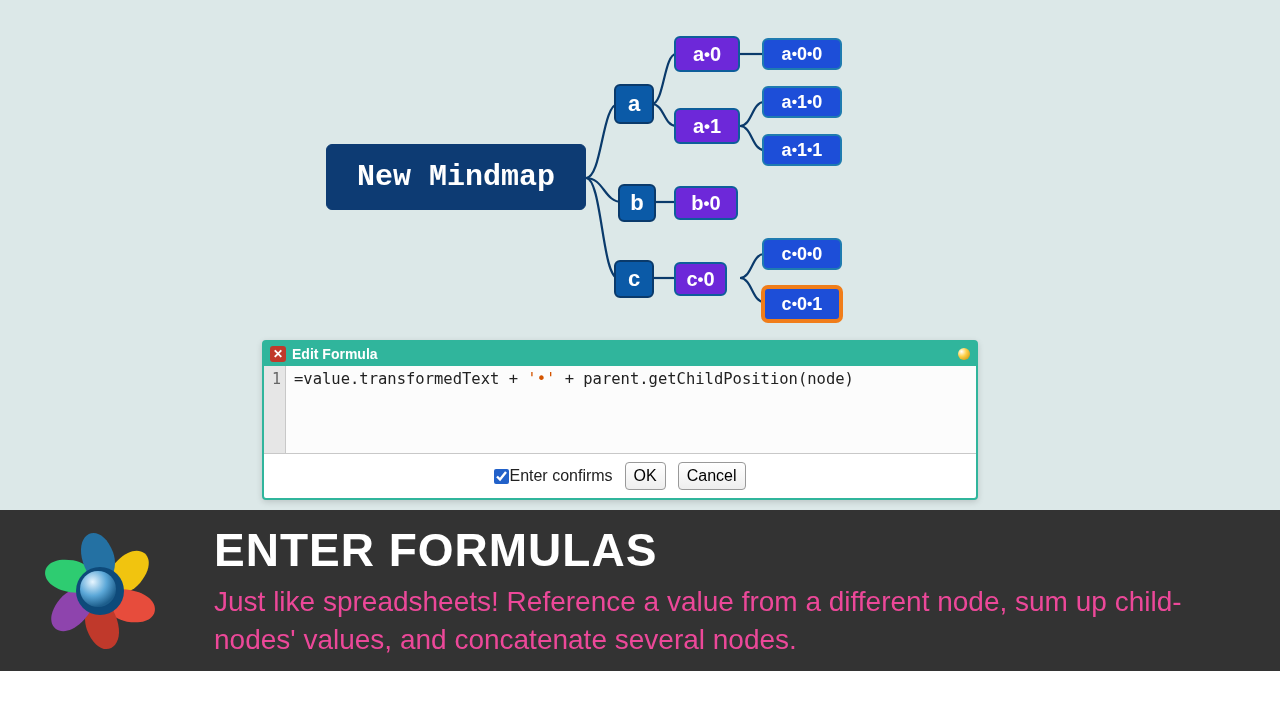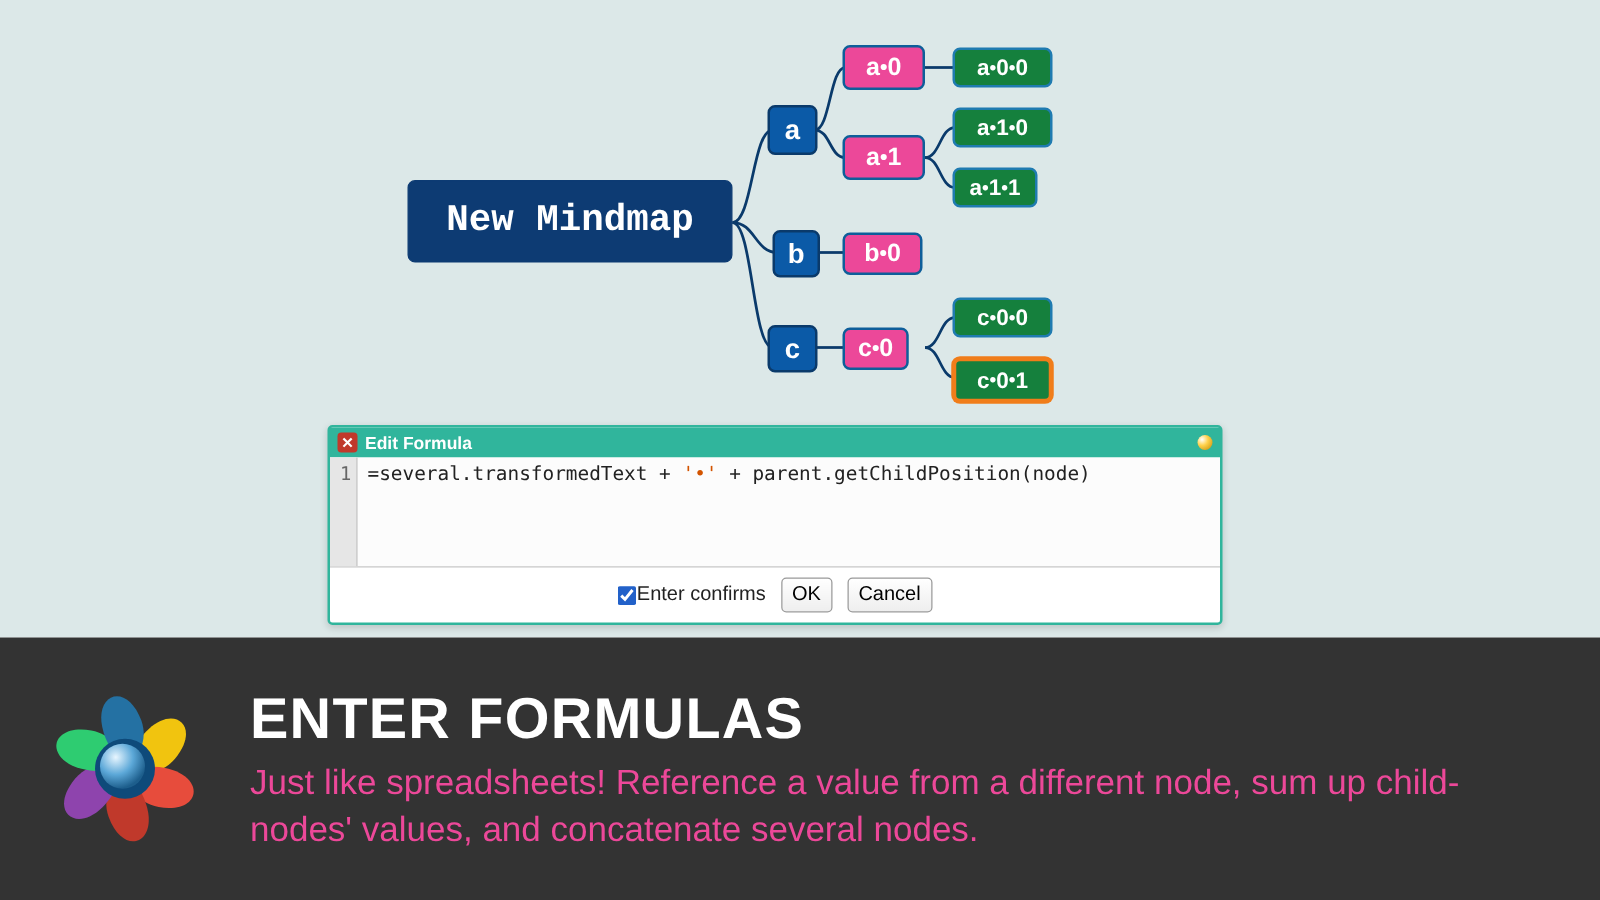--- a/index.html
+++ b/index.html
@@ -3,22 +3,22 @@
 <meta charset="utf-8">
 <style>
   * { box-sizing: border-box; margin: 0; padding: 0; }
   body { width: 1280px; height: 720px; overflow: hidden; font-family: "Lucida Grande", "Segoe UI", sans-serif; }
   .canvas { position: relative; width: 1280px; height: 510px; background: #dce8e8; }
 
   
   .node { position: absolute; border-radius: 6px; color: #fff; font-weight: 700; text-align: center; display:flex; align-items:center; justify-content:center; }
   .root { background:#0d3b73; font-size:30px; border:1px solid #0d3b73;font-family:Liberation Mono, monospace; }
   .lvl1 { background:#0b5aa7; border:2px solid #0a3a6b; font-size:22px; }
-  .lvl2 { background:#ec4899; border:2px solid #0e5e9a; font-size:20px; }
-  .lvl3 { background:#15803d; border:2px solid #1f7bb0; font-size:18px; }
+  .lvl2 { background:#6d28d9; border:2px solid #0e5e9a; font-size:20px; }
+  .lvl3 { background:#1d4ed8; border:2px solid #1f7bb0; font-size:18px; }
   .node.selected { border:3px solid #f07d1a; box-shadow:0 0 0 1px #f07d1a; }
 
   
   #connectors { position:absolute; left:0; top:0; width:1280px; height:510px; pointer-events:none; }
   #connectors path, #connectors line { stroke:#0a3a6b; stroke-width:2.2; fill:none; }
 
   
   .dialog { position:absolute; border:2px solid #30b59c; border-radius:4px; background:#fff; box-shadow:0 2px 6px rgba(0,0,0,.15); }
   .titlebar { background:#30b59c; color:#fff; font-size:14px; font-weight:600; padding:4px 6px; display:flex; align-items:center; gap:6px; }
   .closebtn { width:16px; height:16px; background:#c0392b; color:#fff; border-radius:3px; display:flex; align-items:center; justify-content:center; font-size:12px; font-weight:700; line-height:1; }
@@ -26,21 +26,21 @@
   .editor { display:flex; border-bottom:1px solid #c8c8c8; background:#fcfcfc; height:88px; }
   .gutter { width:22px; background:#e6e6e6; color:#666; font-family:"DejaVu Sans Mono",Consolas,monospace; font-size:15px; text-align:right; padding:4px 4px 0 0; border-right:1px solid #c8c8c8; }
   .code { padding:4px 8px; font-family:"DejaVu Sans Mono",Consolas,monospace; font-size:15.5px; color:#222; white-space:pre; }
   .code .str { color:#d35400; }
   .buttonbar { display:flex; align-items:center; justify-content:center; gap:12px; padding:8px 0; }
   .checkbox-wrap { display:flex; align-items:center; gap:0; font-size:16px; color:#222; }
   .checkbox-wrap input { width:15px; height:15px; accent-color:#2261c9; }
   .btn { border:1px solid #999; background:linear-gradient(#fff,#eee); border-radius:4px; padding:4px 8px; font-size:16px; font-family:inherit; cursor:pointer; }
 
   
-  .footer { position:absolute; left:0; top:510px; width:1280px; height:210px; background:#333; color:#fff; display:flex; align-items:center; padding:0 40px 0 30px; gap:30px; }
+  .footer { position:absolute; left:0; top:510px; width:1280px; height:161px; background:#333; color:#fff; display:flex; align-items:center; padding:0 40px 0 30px; gap:44px; }
   .logo { width:140px; height:140px; position:relative; flex-shrink:0; }
   .logo svg { width:100%; height:100%; overflow:visible; }
   .footer-text h1 { font-size:46px; font-weight:800; letter-spacing:1px; font-family:"Arial Black","Segoe UI",sans-serif; margin-bottom:6px; }
   .footer-text p { font-size:28px; color:#ec4899; max-width:980px; line-height:1.35; }
   .bullet { display:inline-block; font-size:0.85em; vertical-align:0.05em; }
 </style>
 </head>
 <body>
 
 <div class="canvas">
@@ -92,39 +92,39 @@
   <div class="node lvl2" style="left:674px; top:262px; width:53px; height:34px;">
       <span>c<span class="bullet">•</span>0</span>
     </div>
 
   <div class="node lvl3" style="left:762px; top:38px; width:80px; height:32px;">
       <span>a<span class="bullet">•</span>0<span class="bullet">•</span>0</span>
     </div>
   <div class="node lvl3" style="left:762px; top:86px; width:80px; height:32px;">
       <span>a<span class="bullet">•</span>1<span class="bullet">•</span>0</span>
     </div>
-  <div class="node lvl3" style="left:762px; top:134px; width:68px; height:32px;">
+  <div class="node lvl3" style="left:762px; top:134px; width:80px; height:32px;">
       <span>a<span class="bullet">•</span>1<span class="bullet">•</span>1</span>
     </div>
   <div class="node lvl3" style="left:762px; top:238px; width:80px; height:32px;">
       <span>c<span class="bullet">•</span>0<span class="bullet">•</span>0</span>
     </div>
   <div class="node lvl3 selected" style="left:762px; top:286px; width:80px; height:36px;">
       <span>c<span class="bullet">•</span>0<span class="bullet">•</span>1</span>
     </div>
 
   <div class="dialog" style="left:262px; top:340px; width:716px;">
     <div class="titlebar">
       <span class="closebtn">✕</span>
       <span>Edit Formula</span>
       <span class="titledot"></span>
     </div>
     <div class="editor">
       <div class="gutter"><span>1</span></div>
-      <div class="code"><span>=several.transformedText + </span><span class="str"><span>'•'</span></span><span> + parent.getChildPosition(node)</span></div>
+      <div class="code"><span>=value.transformedText + </span><span class="str"><span>'•'</span></span><span> + parent.getChildPosition(node)</span></div>
     </div>
     <div class="buttonbar">
       <label class="checkbox-wrap">
         <input type="checkbox" checked="" style="">
         <span>Enter confirms</span>
       </label>
       <button class="btn">OK</button>
       <button class="btn">Cancel</button>
     </div>
   </div>

